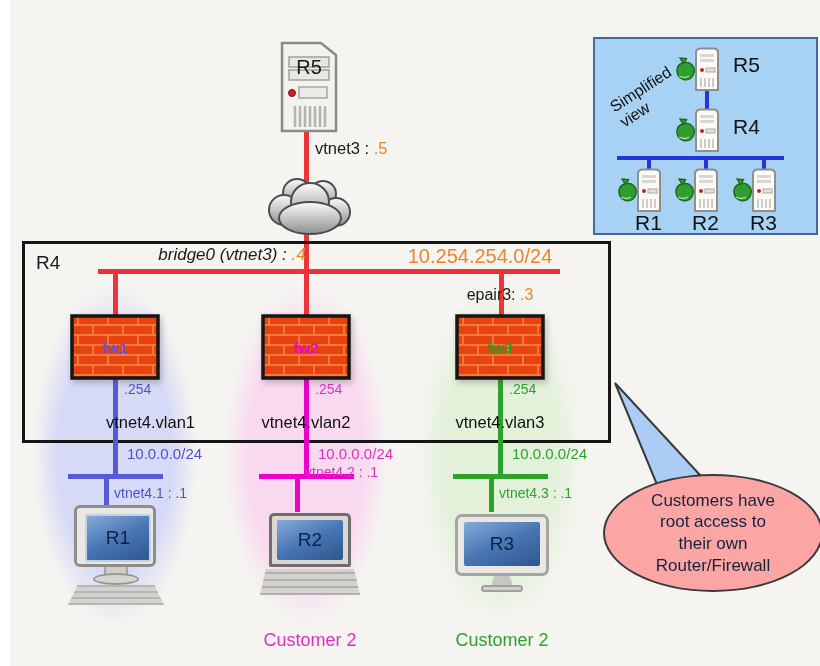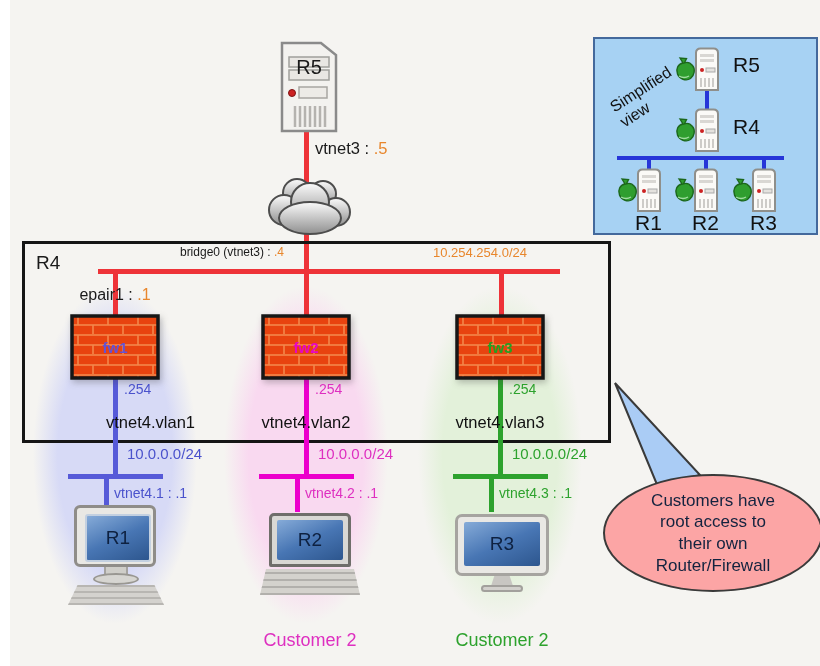--- a/index.html
+++ b/index.html
@@ -137,31 +137,31 @@
       <circle cx="24" cy="44" r="15"></circle>
       <circle cx="76" cy="46" r="14"></circle>
       <circle cx="50" cy="36" r="19"></circle>
       <ellipse cx="50" cy="52" rx="31" ry="16"></ellipse>
     </g>
   </svg>
 
   <div id="r4box"></div>
   <div class="lbl z4" style="left:26px;top:252px;font-size:19px;">R4</div>
 
-  <div class="lbl ctr z4" style="left:87px;top:245px;width:270px;font-size:12px;">
+  <div class="lbl ctr z4" style="left:87px;top:245px;width:270px;font-size:17px;font-style:italic;">
     <span>bridge0 (vtnet3) : </span><span class="orange">.4</span>
   </div>
-  <div class="lbl ctr orange z4" style="left:380px;top:245px;width:180px;font-size:13px;">10.254.254.0/24</div>
+  <div class="lbl ctr orange z4" style="left:380px;top:245px;width:180px;font-size:20px;">10.254.254.0/24</div>
 
   <div class="hline red-line z2" style="left:88px;top:269px;width:462px;height:4.5px;"></div>
   <div class="vline red-line z2" style="left:103px;top:271px;height:45px;"></div>
   <div class="vline red-line z2" style="left:489px;top:271px;height:45px;"></div>
 
-  <div class="lbl ctr z5" style="left:25px;top:286px;width:160px;">
-    <span>epair1 : </span><span class="orange">.1</span>
+  <div class="lbl ctr z5" style="left:410px;top:286px;width:160px;">
+    <span>epair3: </span><span class="orange">.3</span>
   </div>
 
   <svg class="fw-svg" style="left:60px;top:314px;" width="90" height="66">
     <rect x="2" y="2" width="86" height="62" fill="url(#brick)" stroke="#161616" stroke-width="3.5"></rect>
     <text x="45" y="39" text-anchor="middle" class="fw-name" fill="#6353d6">fw1</text>
   </svg>
   <svg class="fw-svg" style="left:251px;top:314px;" width="90" height="66">
     <rect x="2" y="2" width="86" height="62" fill="url(#brick)" stroke="#161616" stroke-width="3.5"></rect>
     <text x="45" y="39" text-anchor="middle" class="fw-name" fill="#e606c6">fw2</text>
   </svg>
@@ -192,21 +192,21 @@
     <div class="lbl ctr cust-lbl coltxt" style="left:30px;top:666px;width:160px;">Customer 1</div>
   </div>
 
   <div class="c2">
     <div class="vline colline" style="left:294px;top:378px;height:100px;width:4.5px;"></div>
     <div class="lbl small-lbl coltxt z5" style="left:305px;top:381px;">.254</div>
     <div class="lbl ctr vlan-lbl z5" style="left:216px;top:413px;width:160px;">vtnet4.vlan2</div>
     <div class="lbl subnet-lbl coltxt z5" style="left:308px;top:445px;">10.0.0.0/24</div>
     <div class="hline colline" style="left:249px;top:474px;width:95px;height:4.5px;"></div>
     <div class="vline colline" style="left:285px;top:477px;height:35px;width:4.5px;"></div>
-    <div class="lbl small-lbl coltxt z5" style="left:295px;top:485px;text-align:center;">vtnet4.2 : .1</div>
+    <div class="lbl small-lbl coltxt z5" style="left:295px;top:464px;text-align:center;">vtnet4.2 : .1</div>
 
     <div class="abs z5" style="left:250px;top:513px;width:100px;height:92px;">
       <div class="lap-bezel" style="left:9px;top:0;">
         <div class="lap-screen screen">
             <span>R2</span>
           </div>
       </div>
       <div class="lap-base" style="left:0;top:56px;"></div>
     </div>
     <div class="lbl ctr cust-lbl coltxt" style="left:220px;top:630px;width:160px;">Customer 2</div>

